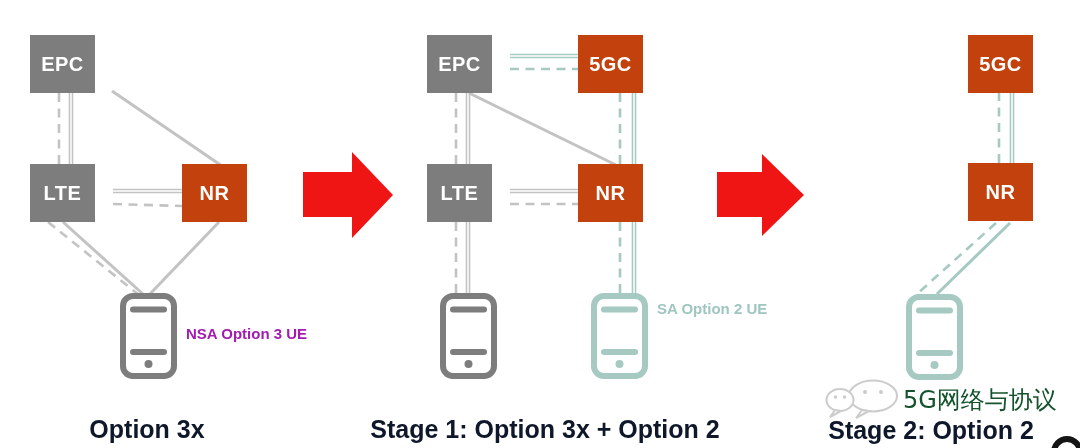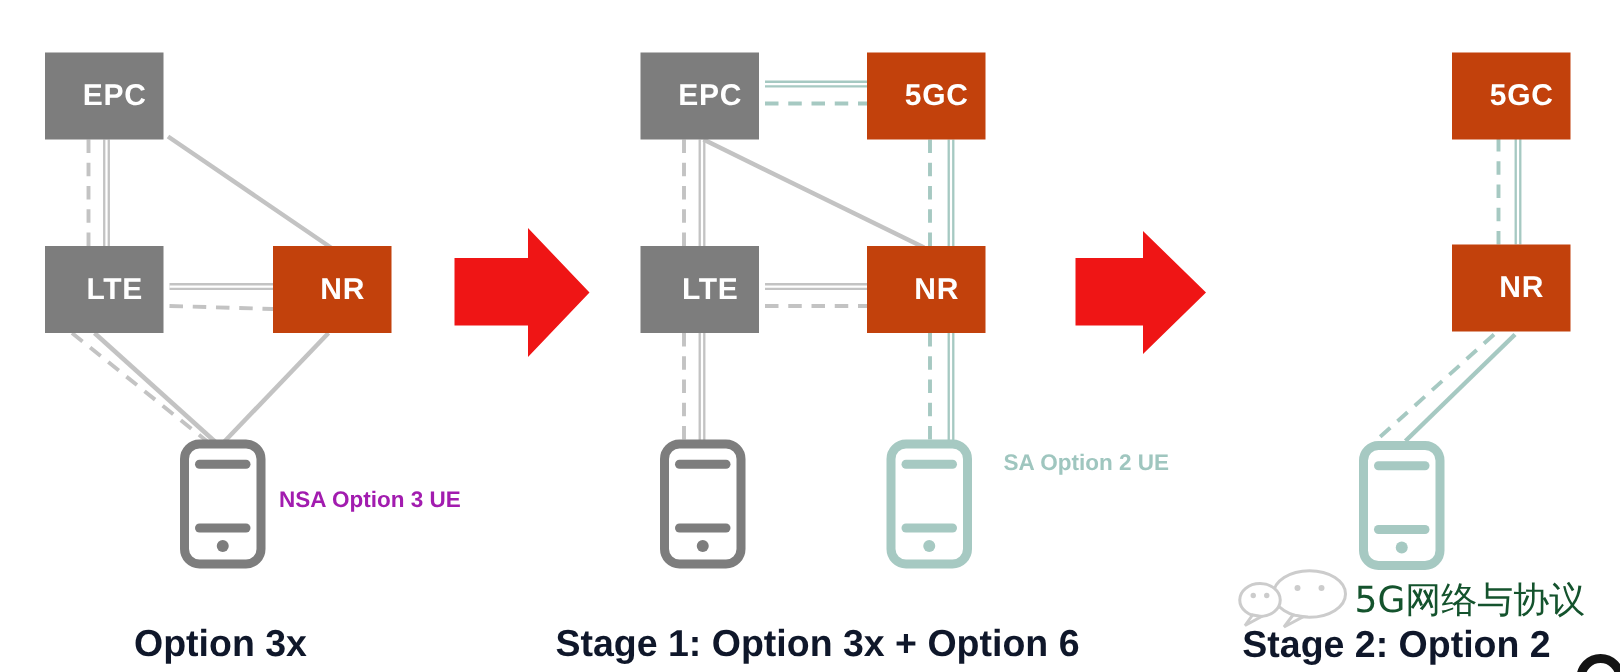--- a/index.html
+++ b/index.html
@@ -1,27 +1,27 @@
 <!DOCTYPE html>
 <html><head>
 <meta charset="utf-8">
 <style>
   html,body{margin:0;padding:0;background:#ffffff;}
   #canvas{position:relative;width:1080px;height:448px;background:#ffffff;overflow:hidden;
           font-family:"Liberation Sans", sans-serif;}
   #lines{position:absolute;left:0;top:0;width:1080px;height:448px;}
   .node{position:absolute;width:65px;height:58px;display:flex;align-items:center;justify-content:center;
-        color:#ffffff;font-weight:bold;font-size:20px;letter-spacing:0.5px;padding-left:14px;}
+        color:#ffffff;font-weight:bold;font-size:20px;letter-spacing:0.5px;}
   .node.gray{background:#7d7d7d;}
   .node.teal{background:#c2410c;}
   .caption{position:absolute;transform:translateX(-50%);white-space:nowrap;
            font-weight:bold;font-size:25px;color:#0f172a;}
   .uelabel{position:absolute;white-space:nowrap;font-weight:bold;font-size:15px;}
   .uelabel.gray{color:#a21caf;}
-  .uelabel.teal{color:#9fc6bf;margin-left:12px;}
+  .uelabel.teal{color:#9fc6bf;}
   .watermark-text{position:absolute;left:903px;top:384px;font-size:24px;color:#14532d;
                   font-family:"DejaVu Sans", sans-serif;white-space:nowrap;}
   
   .lg{stroke:#c3c3c3;}
   .lt{stroke:#a6c9c2;}
   .s3{stroke-width:3;fill:none;}
   .s4{stroke-width:4.6;fill:none;}
   .core{stroke:#ffffff;stroke-width:1.5;fill:none;}
   .dash{stroke-width:2.6;stroke-dasharray:9 6.5;fill:none;}
 </style>
@@ -114,18 +114,18 @@
   <div class="node gray" style="left:427px;top:164px">LTE</div>
   <div class="node teal" style="left:578px;top:164px">NR</div>
 
   <div class="node teal" style="left:968px;top:35px">5GC</div>
   <div class="node teal" style="left:968px;top:163px">NR</div>
 
   <div class="uelabel gray" style="left:186px;top:325px">NSA Option 3 UE</div>
   <div class="uelabel teal" style="left:657px;top:300px">SA Option 2 UE</div>
 
   <div class="caption" style="left:147px;top:415px">Option 3x</div>
-  <div class="caption" style="left:545px;top:415px">Stage 1: Option 3x + Option 6</div>
+  <div class="caption" style="left:545px;top:415px">Stage 1: Option 3x + Option 2</div>
   <div class="caption" style="left:931px;top:416px">Stage 2: Option 2</div>
 
   <div class="watermark-text">5G网络与协议</div>
 
 </div>
 
 </body></html>

